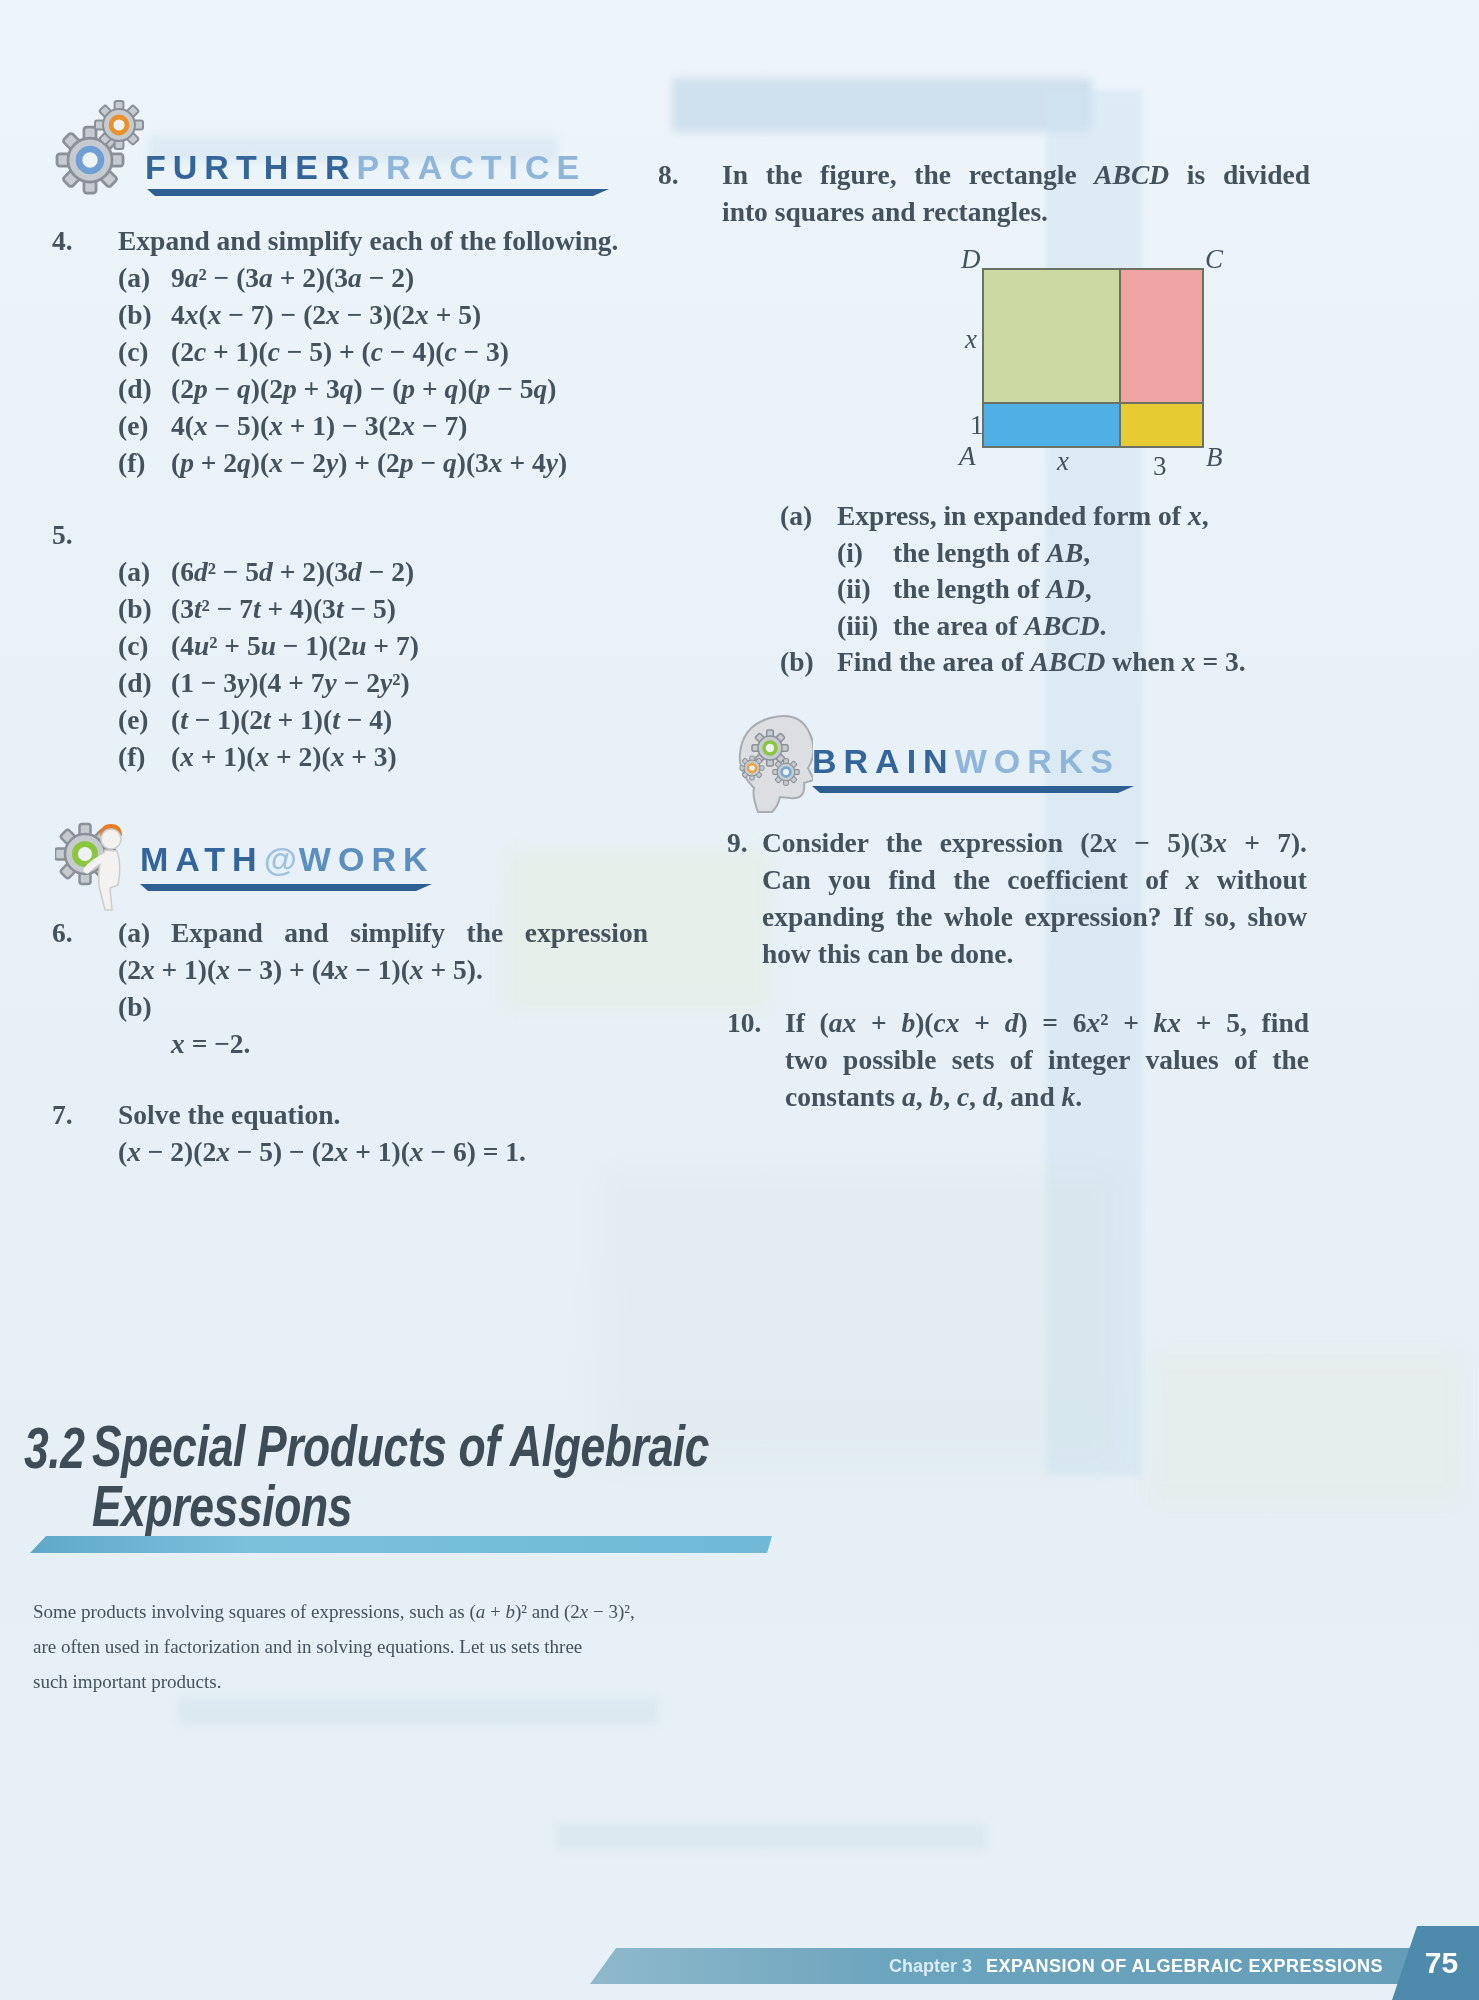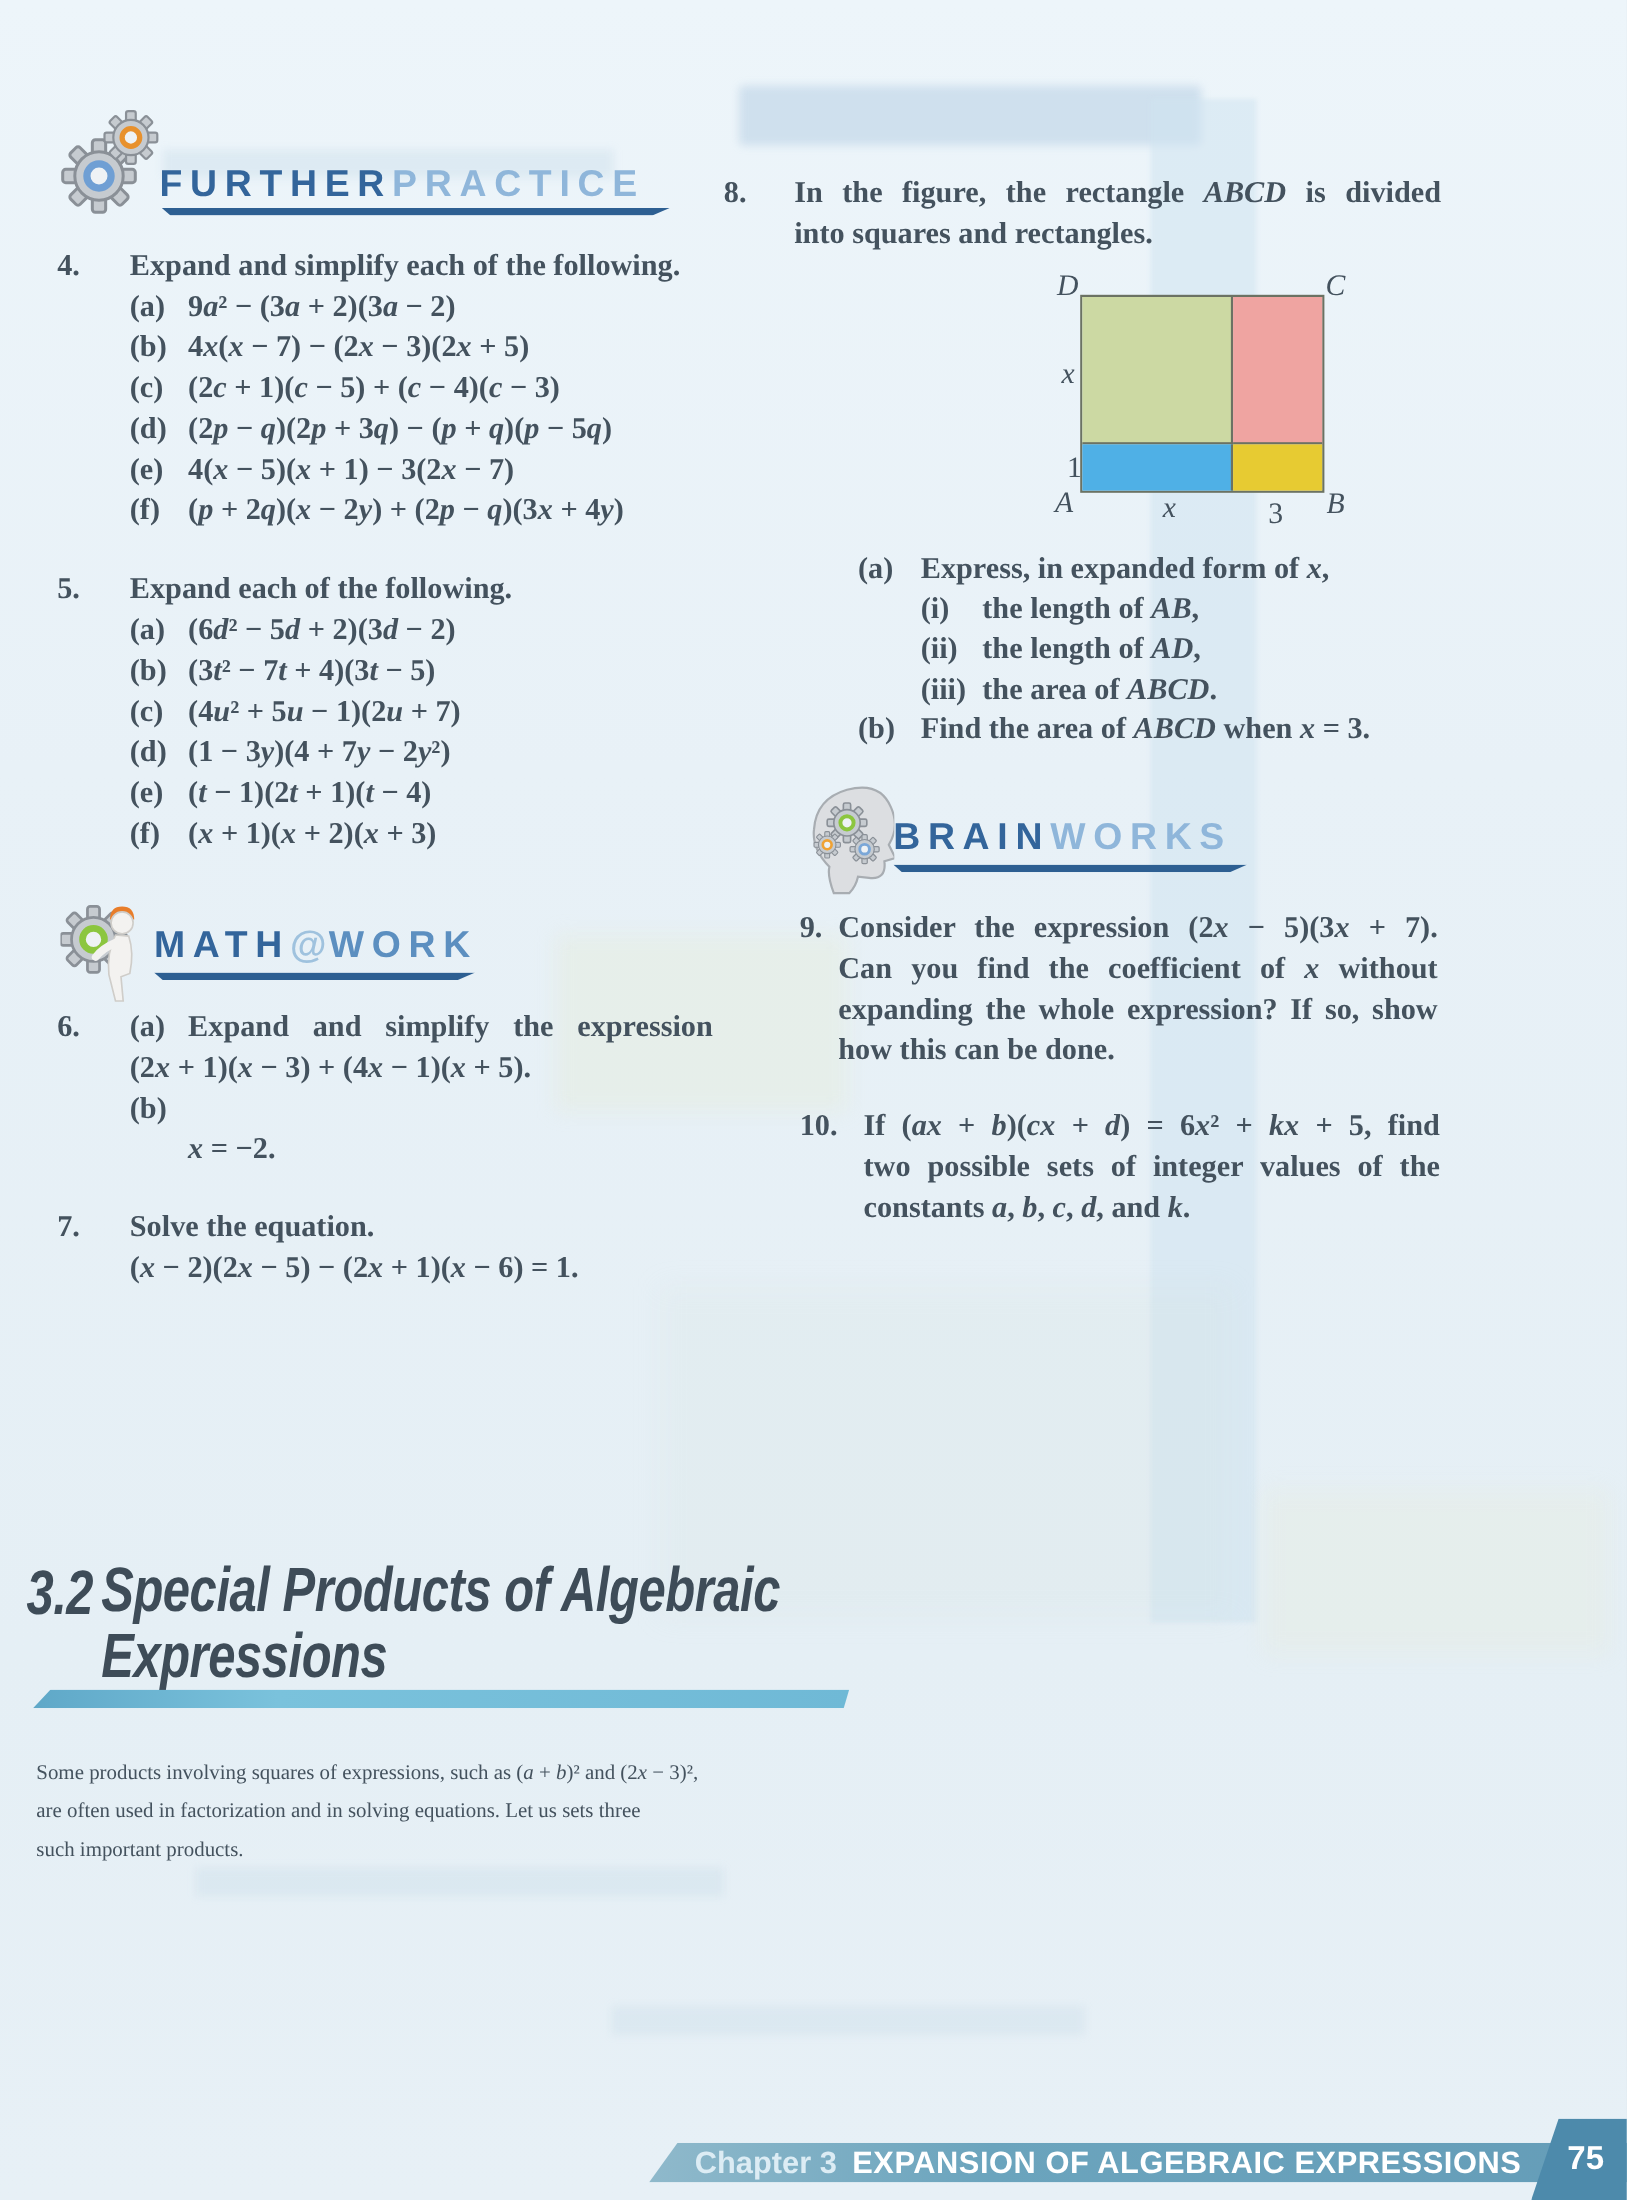--- a/index.html
+++ b/index.html
@@ -39,21 +39,21 @@
            color:#3e4c58;transform:scaleX(.78);transform-origin:left top;white-space:nowrap;letter-spacing:-.5px;}
   .sec-bar{position:absolute;height:17px;background:linear-gradient(90deg,#5fa8c8,#7ac2dc 30%,#6fb9d6 100%);
            clip-path:polygon(16px 0,100% 0,calc(100% - 5px) 100%,0 100%);}
   
   .intro{font-size:19px;line-height:35px;}
   
   .footer-bar{position:absolute;left:590px;top:1948px;width:889px;height:36px;
               background:linear-gradient(90deg,#8fb9cb 0%,#6ba4bd 35%,#659db8 100%);
               clip-path:polygon(26px 0,100% 0,100% 100%,0 100%);
               display:flex;align-items:center;justify-content:flex-end;padding-right:96px;box-sizing:border-box;
-              font-family:"Liberation Sans",sans-serif;font-weight:700;font-size:28px;}
+              font-family:"Liberation Sans",sans-serif;font-weight:700;font-size:18px;}
   .footer-chapter{color:#dcecf4;margin-right:14px;}
   .footer-title{color:#ffffff;letter-spacing:.5px;}
   .footer-tab{position:absolute;left:1392px;top:1926px;width:87px;height:74px;background:#4d8aab;
               clip-path:polygon(25px 0,100% 0,100% 100%,0 100%);
               display:flex;align-items:center;justify-content:center;
               font-family:"Liberation Sans",sans-serif;font-weight:700;font-size:30px;color:#fff;padding-left:12px;box-sizing:border-box;}
 </style>
 </head>
 <body>
 
@@ -131,21 +131,20 @@
     <div class="prow">
         <span class="spacer" style="width:66px"></span>
         <span class="ilabel" style="width:53px">(f)</span>
         <span class="ptext">(<i>p</i> + 2<i>q</i>)(<i>x</i> − 2<i>y</i>) + (2<i>p</i> − <i>q</i>)(3<i>x</i> + 4<i>y</i>)</span>
       </div>
   </div>
 
   <div class="abs prob" style="left:52px;top:516px;width:596px">
     <div class="prow">
       <span class="pnum" style="width:66px">5.</span>
-      <span class="ptext">Expand each of the following.</span>
     </div>
     <div class="prow">
         <span class="spacer" style="width:66px"></span>
         <span class="ilabel" style="width:53px">(a)</span>
         <span class="ptext">(6<i>d</i>² − 5<i>d</i> + 2)(3<i>d</i> − 2)</span>
       </div>
     <div class="prow">
         <span class="spacer" style="width:66px"></span>
         <span class="ilabel" style="width:53px">(b)</span>
         <span class="ptext">(3<i>t</i>² − 7<i>t</i> + 4)(3<i>t</i> − 5)</span>

